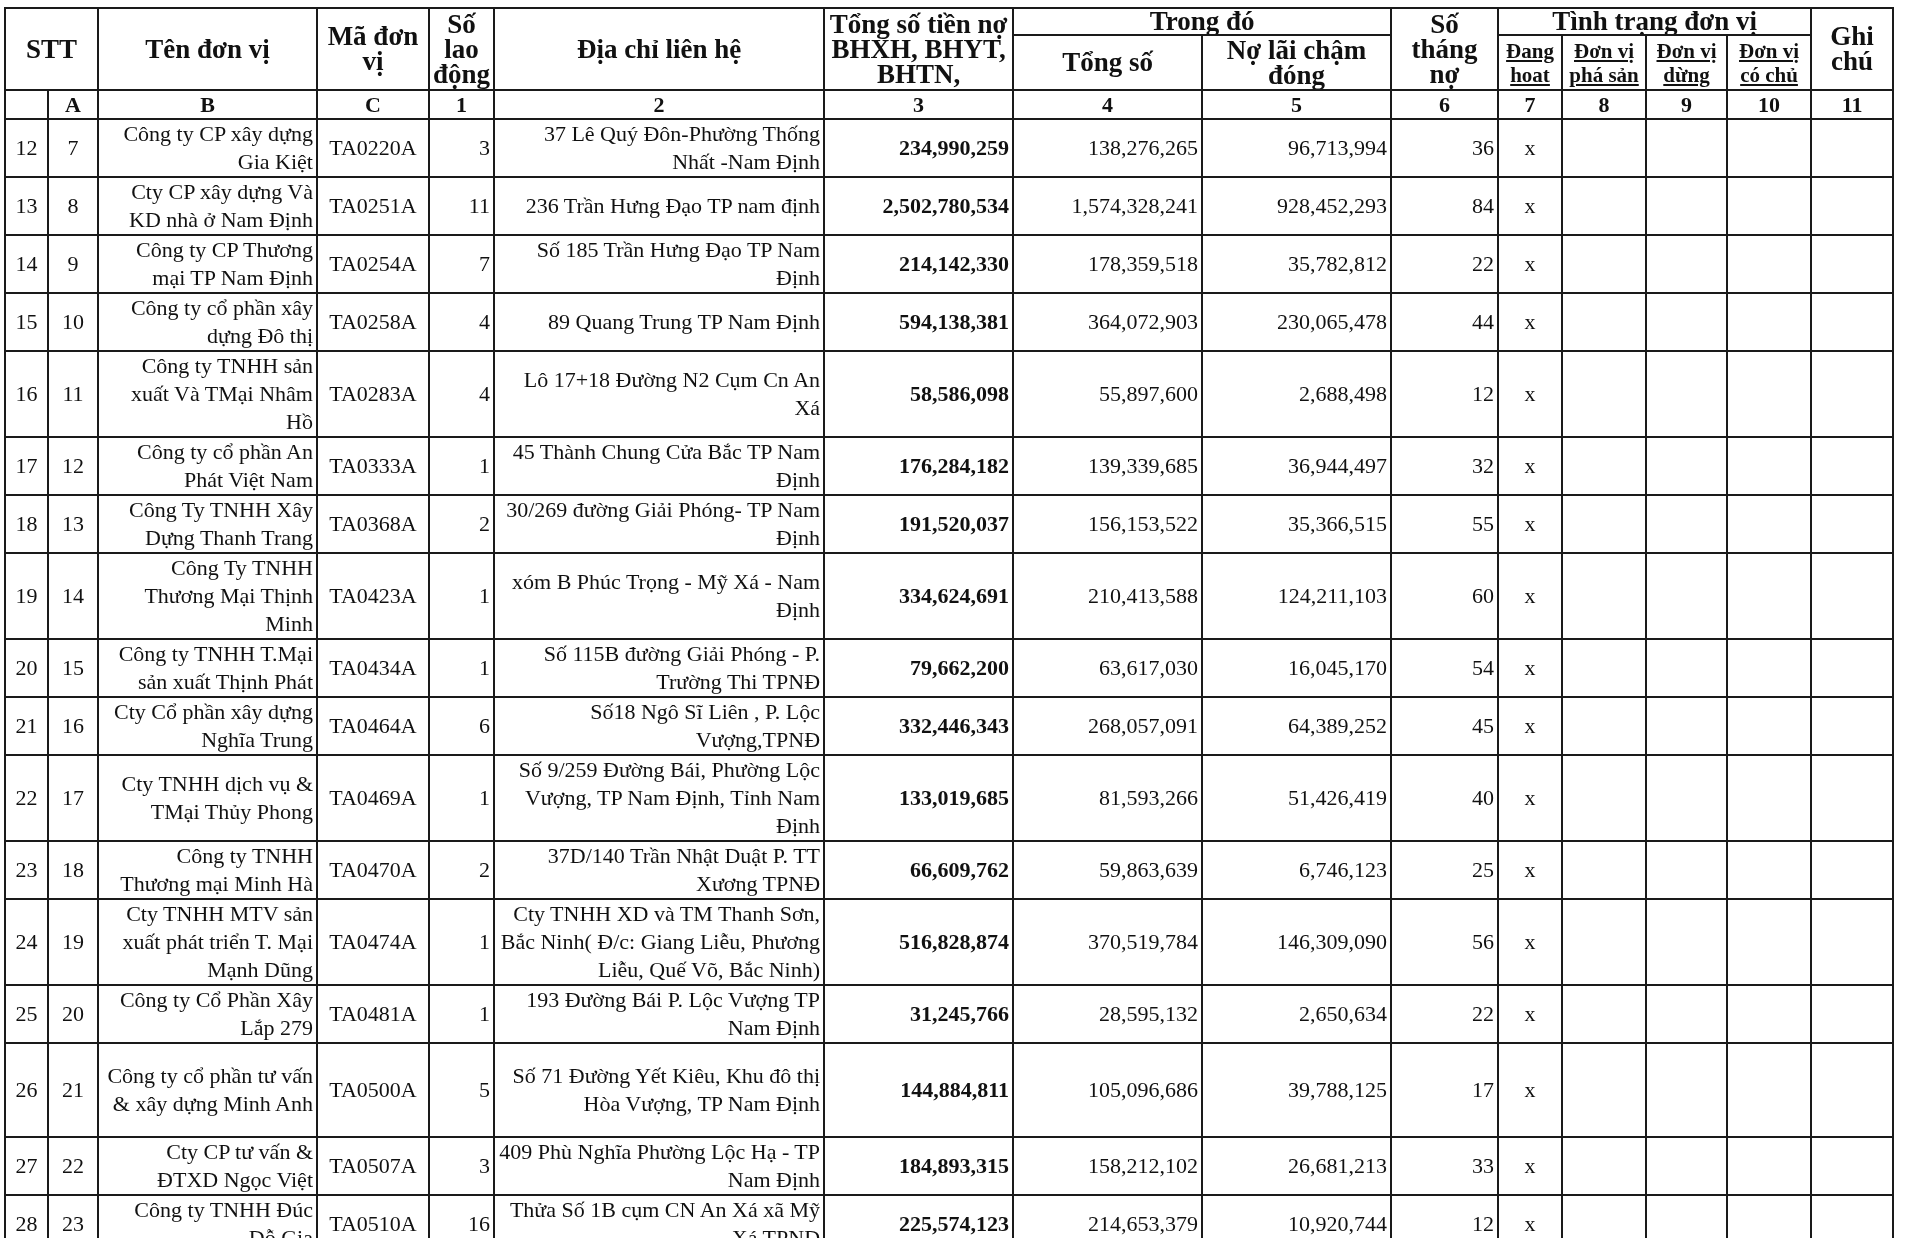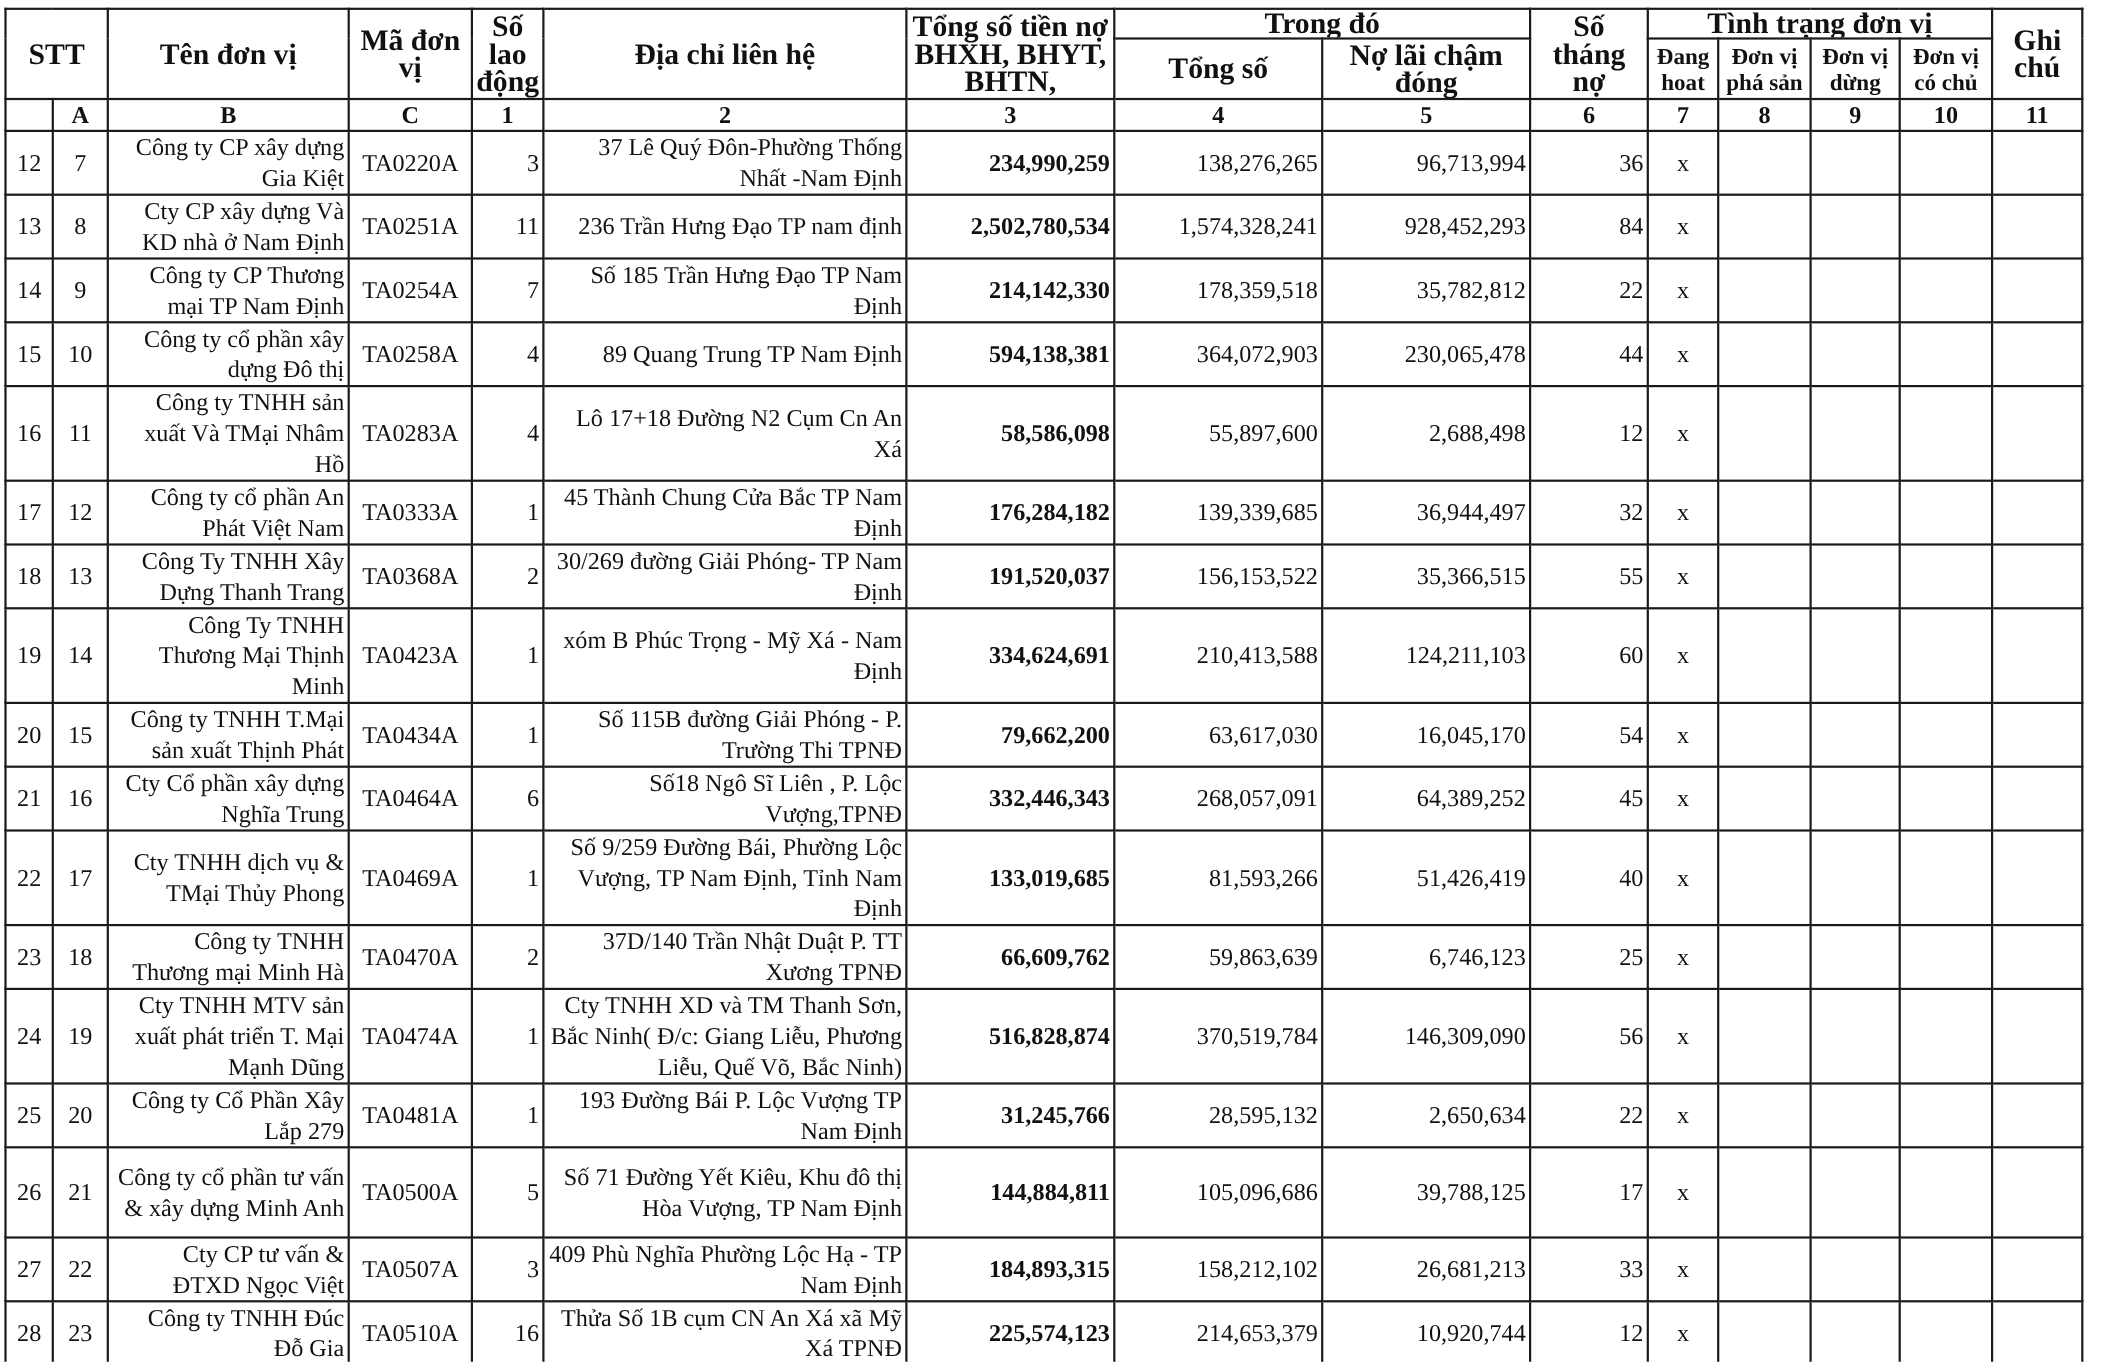--- a/index.html
+++ b/index.html
@@ -1,21 +1,21 @@
 <!DOCTYPE html>
 <html><head>
 <meta charset="utf-8">
 <style>
   html, body { margin: 0; padding: 0; background: #ffffff; }
   body { width: 1920px; height: 1238px; position: relative; overflow: hidden;
          font-family: "Liberation Serif", "DejaVu Serif", serif; color: #111; }
   table.sheet { position: absolute; left: 4px; top: 7px; border-collapse: collapse; table-layout: fixed; }
   table.sheet td, table.sheet th { border: 2px solid #1a1a1a; padding: 0 3px; overflow: hidden; }
   th { font-weight: bold; font-size: 27px; line-height: 25px; text-align: center; vertical-align: middle; }
-  th.sub { font-size: 21px; line-height: 24px; }
+  th.sub { font-size: 21px; line-height: 24px; text-decoration: underline; }
   tr.colnum th { font-size: 22px; line-height: 24px; }
   td { font-size: 22px; line-height: 28px; vertical-align: middle; }
   td.c { text-align: center; }
   td.r { text-align: right; }
   td.l { text-align: right; }
   td.b { font-weight: bold; margin-top: 20px; }
   td.num { padding-right: 8px; }
 </style>
 </head>
 <body>
@@ -309,21 +309,21 @@
     <td class="r b num">31,245,766</td>
     <td class="r">28,595,132</td>
     <td class="r">2,650,634</td>
     <td class="r">22</td>
     <td class="c">x</td>
     <td class="c"></td>
     <td class="c"></td>
     <td class="c"></td>
     <td class="c"></td>
   </tr>
-      <tr style="height: 82px;">
+      <tr style="height: 94px;">
     <td class="c">26</td>
     <td class="c">21</td>
     <td class="l">Công ty  cổ phần tư vấn &amp; xây dựng Minh Anh</td>
     <td class="c">TA0500A</td>
     <td class="r">5</td>
     <td class="l">Số 71 Đường Yết Kiêu, Khu đô thị Hòa Vượng, TP Nam Định</td>
     <td class="r b num">144,884,811</td>
     <td class="r">105,096,686</td>
     <td class="r">39,788,125</td>
     <td class="r">17</td>

